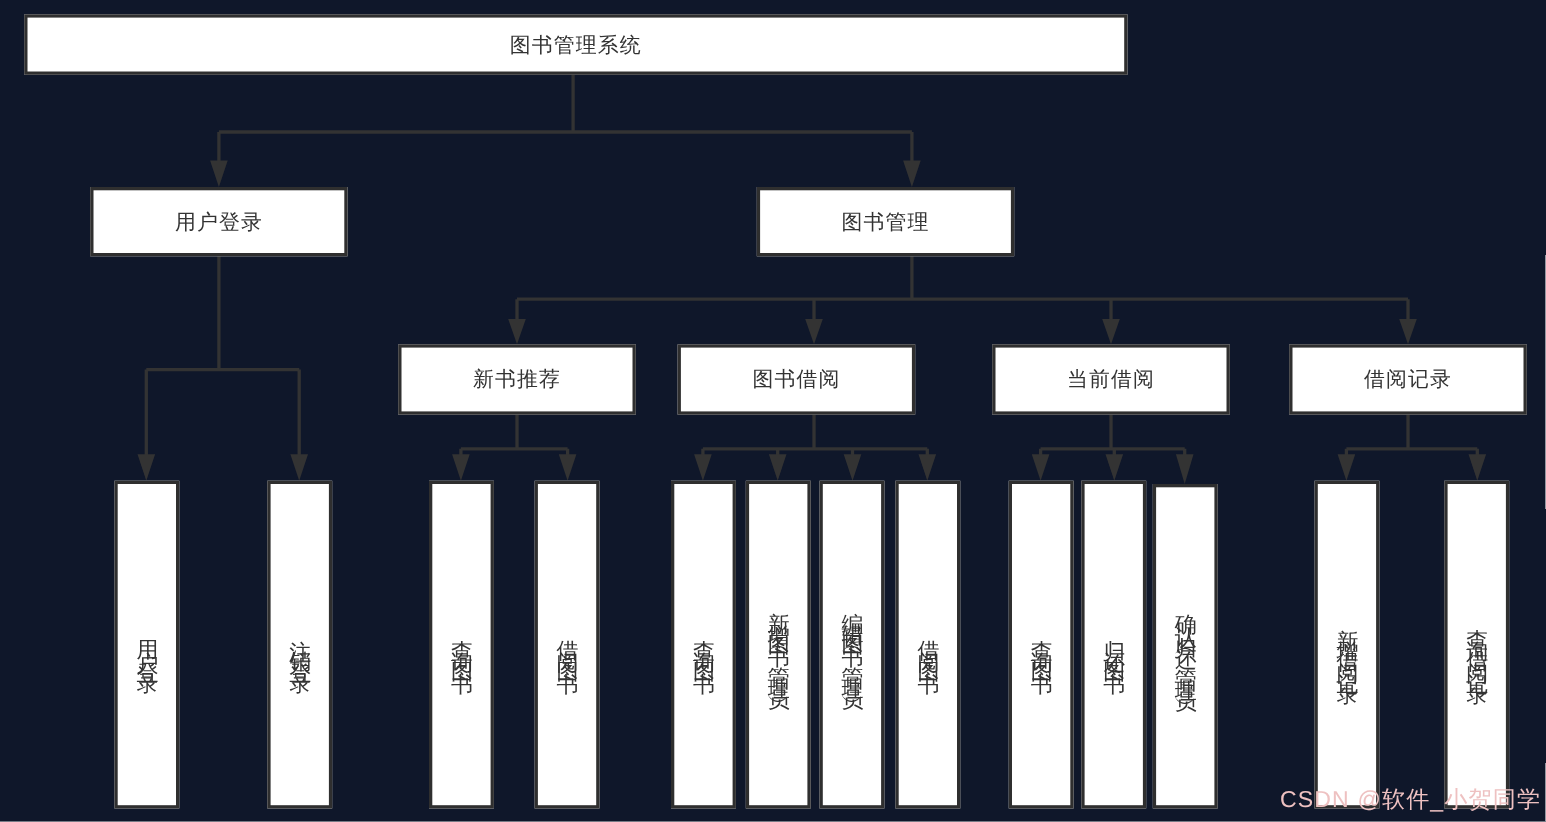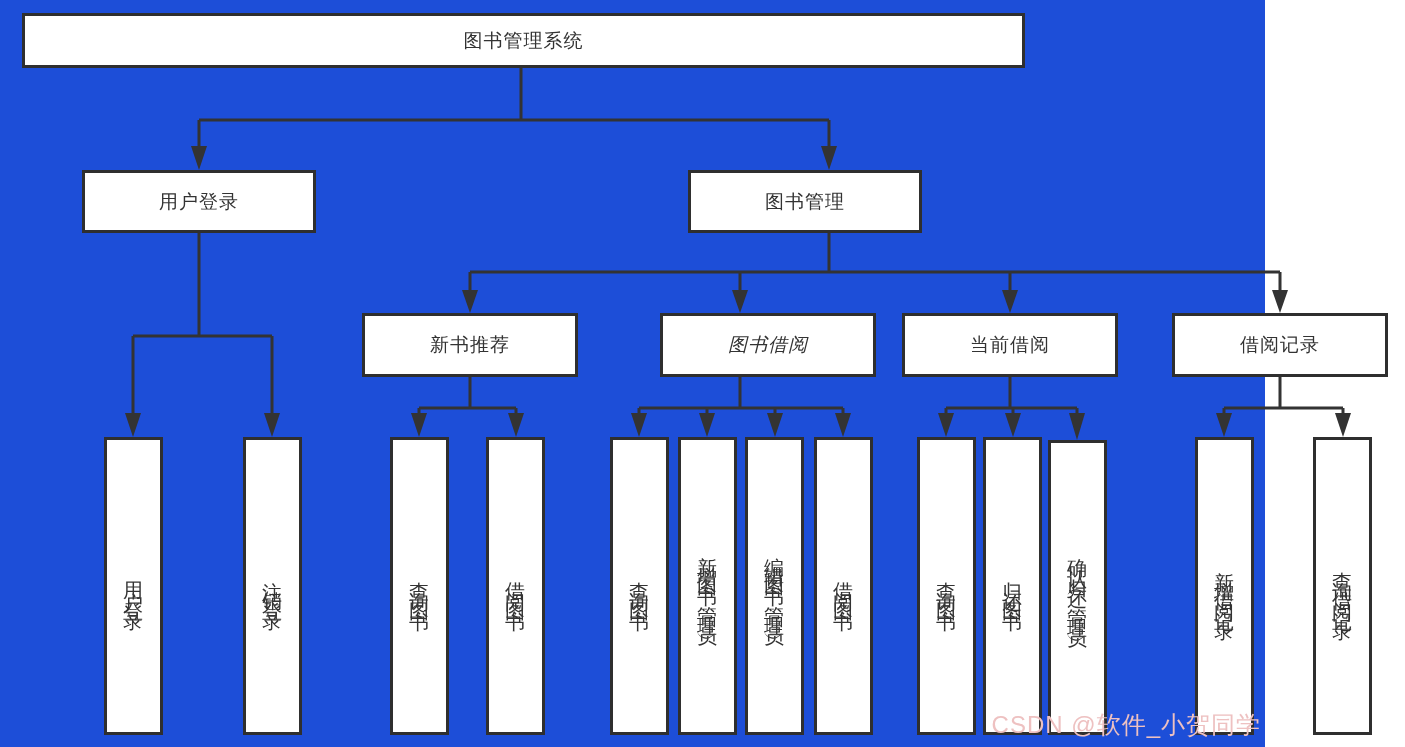--- a/index.html
+++ b/index.html
@@ -6,23 +6,23 @@
     margin: 0;
     padding: 0;
     width: 1405px;
     height: 747px;
     background: #ffffff;
     font-family: "Liberation Sans", "DejaVu Sans", sans-serif;
     overflow: hidden;
   }
   #canvas {
     position: relative;
-    width: 1265px;
+    width: 1405px;
     height: 747px;
-    background: #1d4ed8;
+    background: #0f172a;
   }
   #connectors {
     position: absolute;
     left: 0; top: 0;
     width: 1405px; height: 747px;
     pointer-events: none;
   }
   .node {
     position: absolute;
     box-sizing: border-box;
@@ -46,21 +46,21 @@
     font-size: 20px;
     letter-spacing: 10px;
     line-height: 1;
     white-space: nowrap;
   }
   .leaf-offset { top: 440px; height: 295px; }
   .watermark {
     position: absolute;
     right: 4px;
     bottom: 6px;
-    font-size: 24px;
+    font-size: 21px;
     color: #eec1c1;
     letter-spacing: 1px;
     z-index: 5;
     white-space: nowrap;
   }
 </style>
 </head>
 <body>
 
 <div id="canvas">
@@ -112,21 +112,21 @@
   <div class="node" style="left:82px; top:170px; width:234px; height:63px;">
     <span>用户登录</span>
   </div>
   <div class="node" style="left:688px; top:170px; width:234px; height:63px;">
     <span>图书管理</span>
   </div>
 
   <div class="node" style="left:362px; top:313px; width:216px; height:64px;">
     <span>新书推荐</span>
   </div>
-  <div class="node" style="left:660px; top:313px; width:216px; height:64px;font-style:italic;">
+  <div class="node" style="left:616px; top:313px; width:216px; height:64px;">
     <span>图书借阅</span>
   </div>
   <div class="node" style="left:902px; top:313px; width:216px; height:64px;">
     <span>当前借阅</span>
   </div>
   <div class="node" style="left:1172px; top:313px; width:216px; height:64px;text-align:center;">
     <span>借阅记录</span>
   </div>
 
   <div class="node leaf" style="left:104px;">

